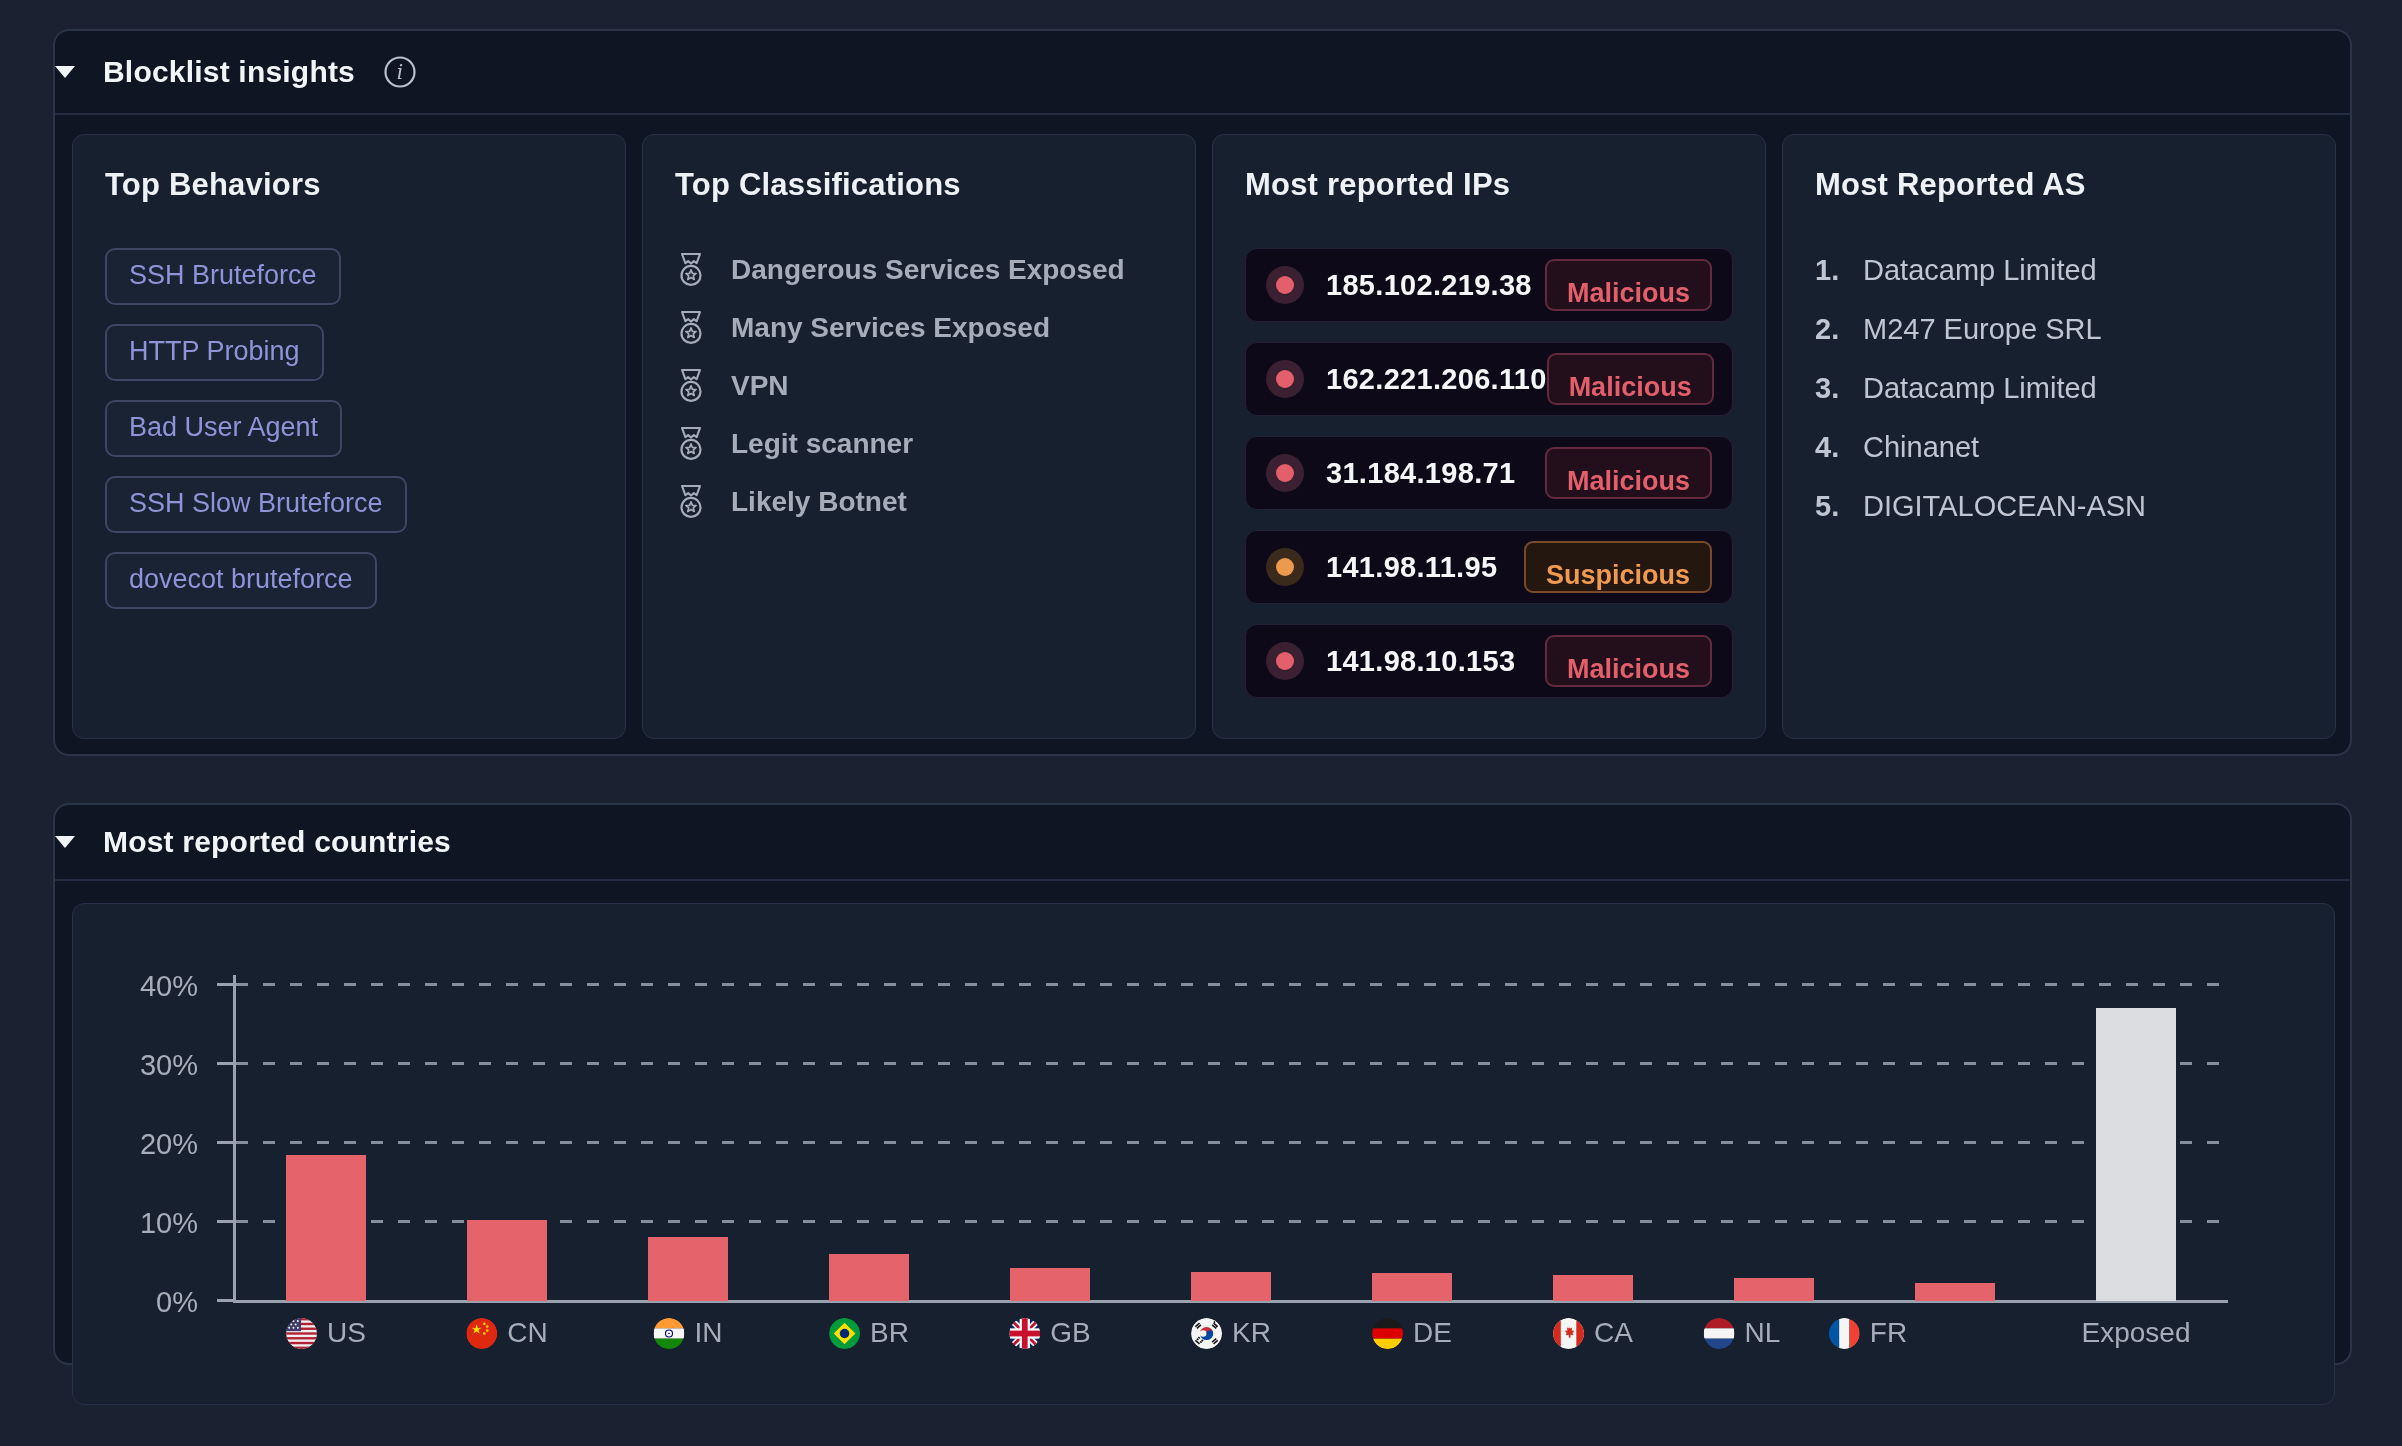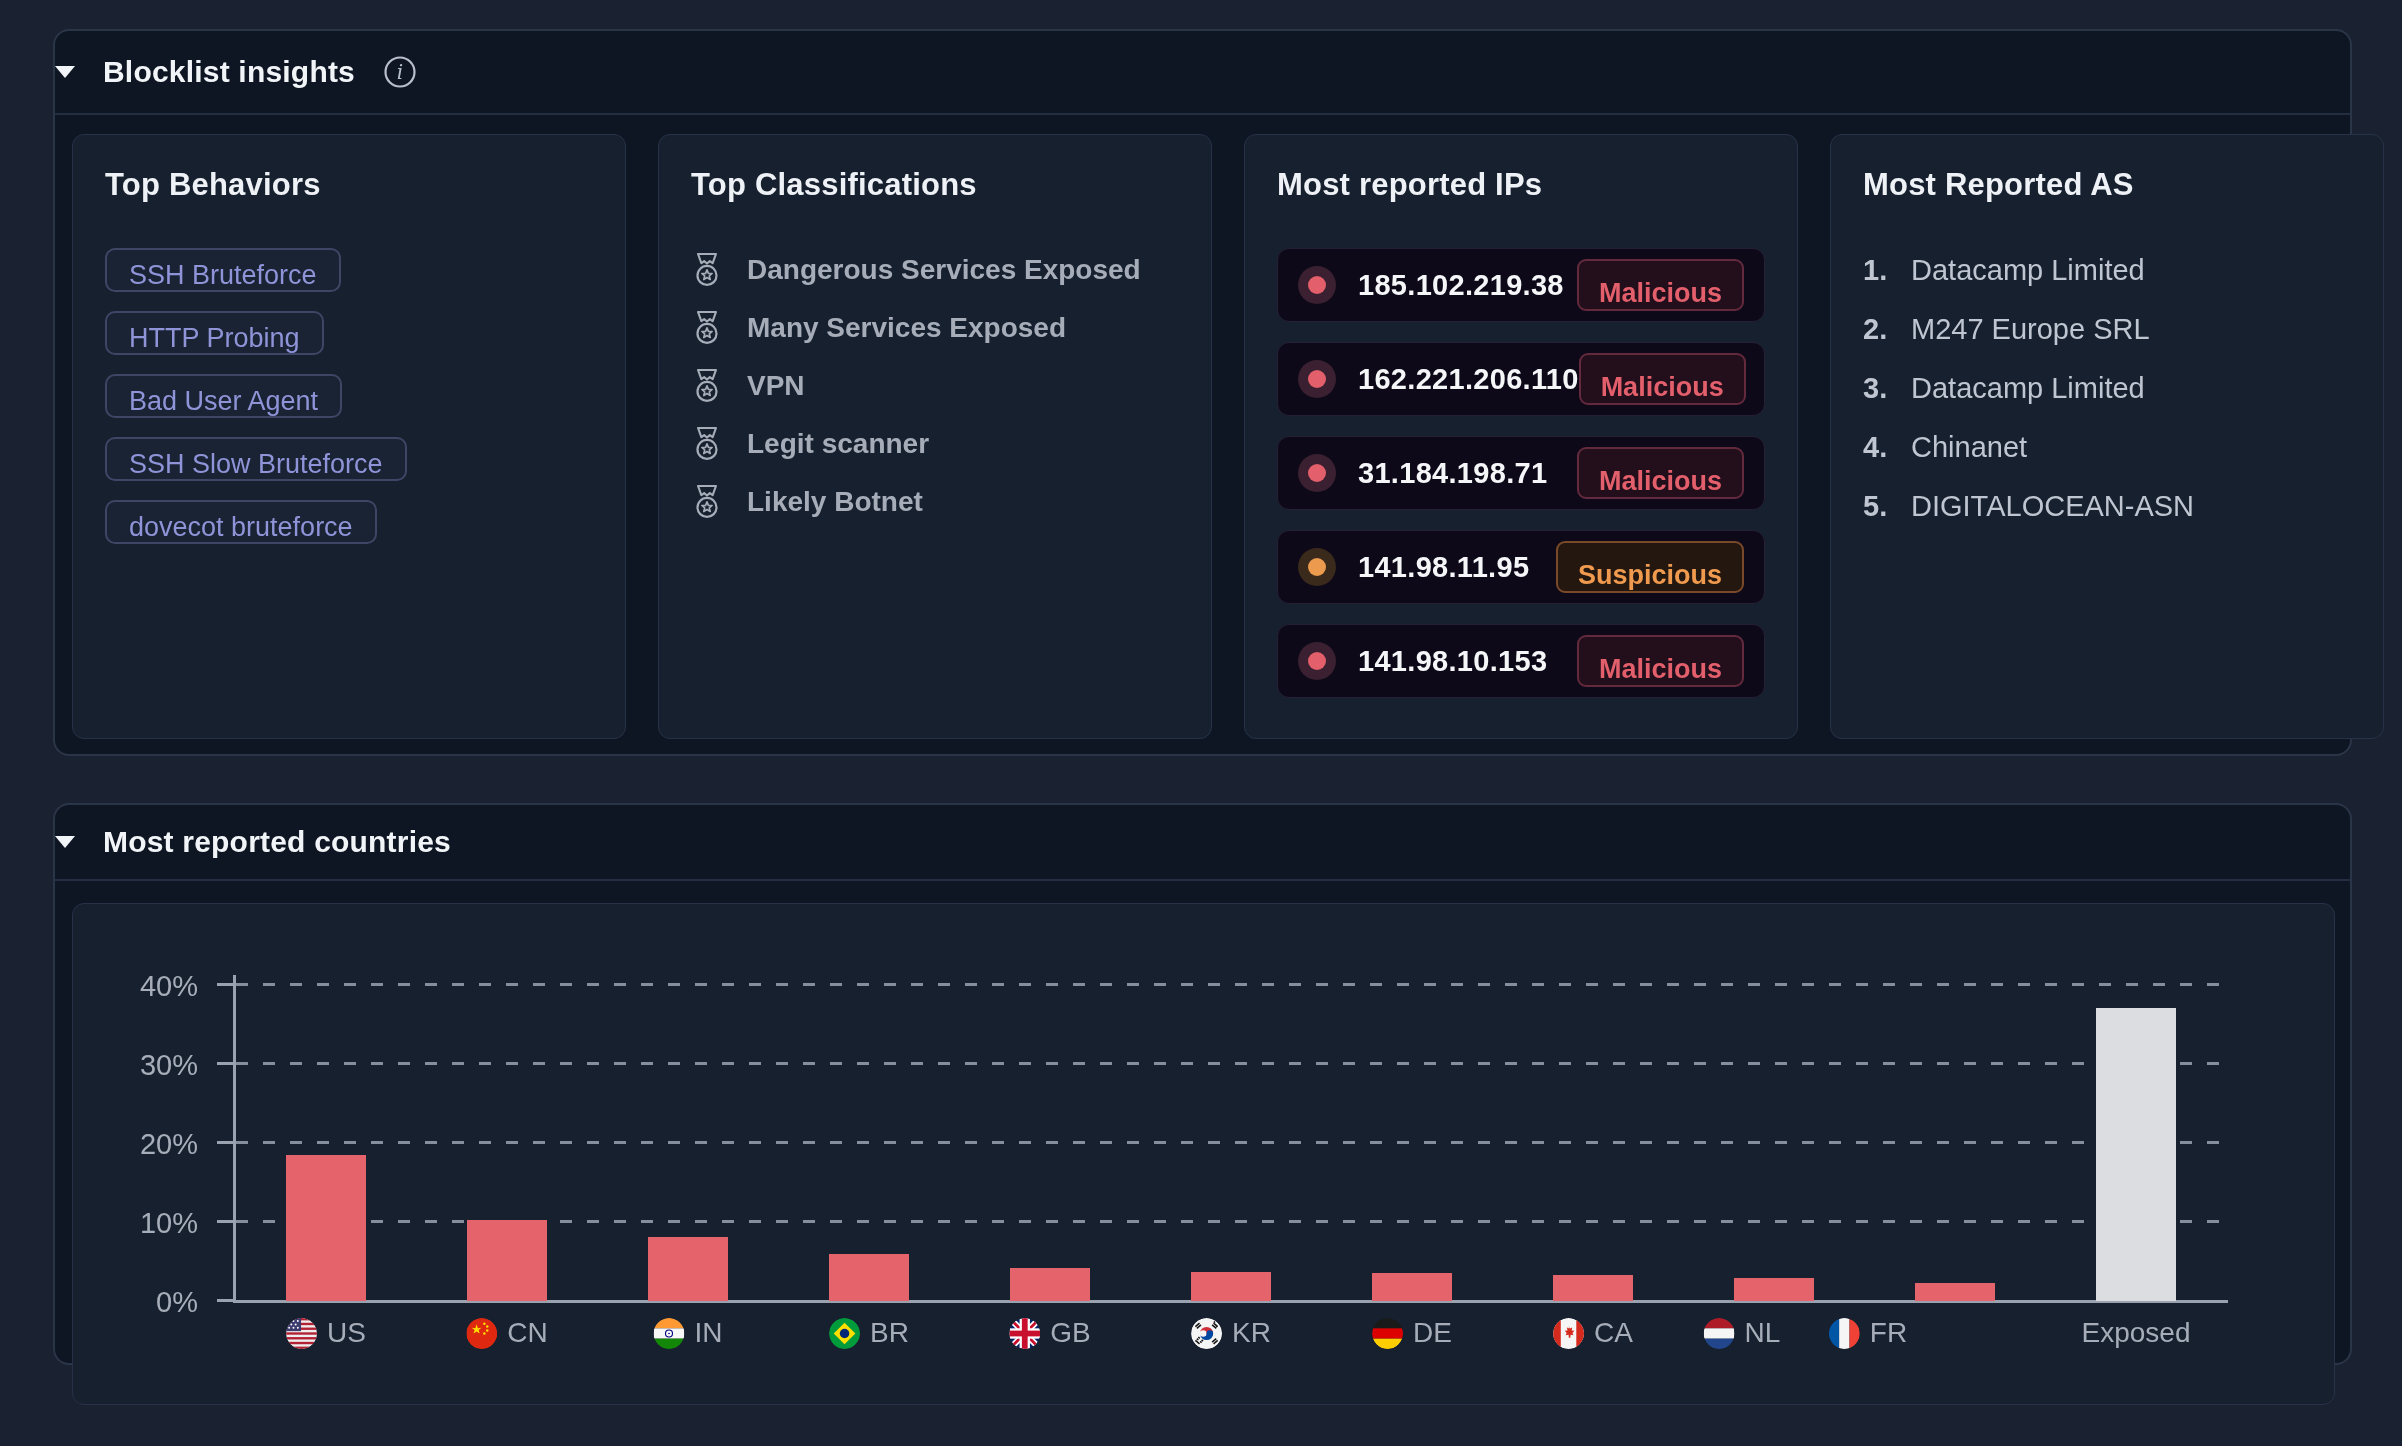--- a/index.html
+++ b/index.html
@@ -11,27 +11,27 @@
   .panel { position:absolute; left:53px; width:2299px; background:#0f1623; border:2px solid #2b3548; border-radius:16px; }
   .panel-1 { top:29px; height:727px; }
   .panel-2 { top:803px; height:562px; }
   .panel-header { position:relative; display:flex; align-items:center; gap:28px; height:84px; border-bottom:2px solid #242e42; cursor:pointer; }
   .panel-2 .panel-header { height:76px; }
   .caret { width:0; height:0; border-left:10px solid transparent; border-right:10px solid transparent; border-top:12px solid #f2f5f8; }
   .panel-title { color:#f2f5f8; font-size:30px; font-weight:700; letter-spacing:.2px; }
   .info-icon { width:34px; height:34px; color:#b9c0cb; display:inline-flex; }
 
   
-  .cards { position:absolute; left:17px; top:103px; display:flex; gap:32px; }
+  .cards { position:absolute; left:17px; top:103px; display:flex; gap:16px; }
   .card { width:554px; height:605px; background:#17202f; border:1px solid #273248; border-radius:12px; padding:32px; }
   .card-title { color:#eef1f5; font-size:31px; font-weight:700; letter-spacing:.2px; }
 
   
   .chips { margin-top:45px; }
-  .chip { display:block; width:fit-content; padding:0 22px; height:44px; line-height:51px; margin-bottom:19px;
+  .chip { display:block; width:fit-content; padding:0 22px; height:57px; line-height:51px; margin-bottom:19px;
           border:2px solid #3d4765; border-radius:10px; background:rgba(70,80,120,0.06);
           color:#8f94d8; font-size:27px; font-weight:500; cursor:pointer; }
 
   
   .clsf { margin-top:38px; list-style:none; }
   .clsf li { display:flex; align-items:center; gap:24px; height:58px; color:#a6adb9; font-size:28px; font-weight:700; }
   .medal { width:32px; height:36px; color:#a6adb9; flex:0 0 auto; }
 
   
   .iprows { margin-top:45px; }

